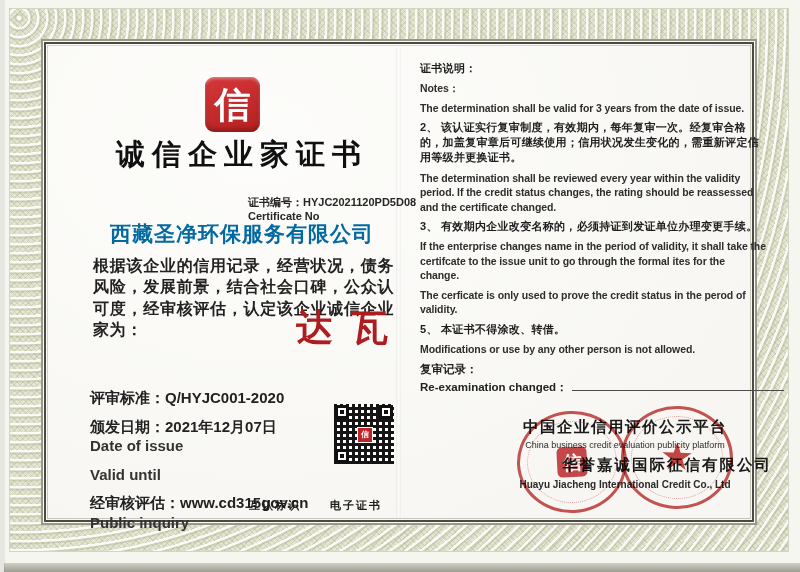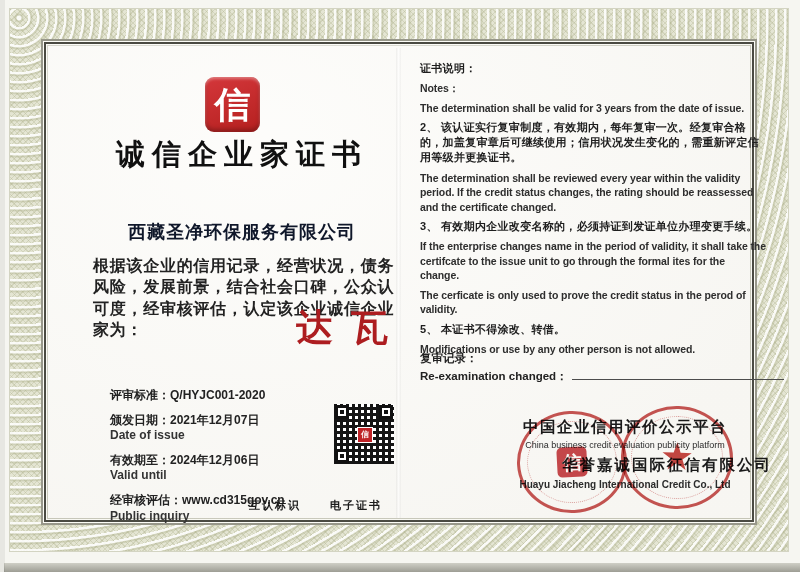--- a/index.html
+++ b/index.html
@@ -33,26 +33,26 @@
      background:linear-gradient(160deg,#d4373b,#b5201f);
      box-shadow:inset 0 2px 3px rgba(255,255,255,.35), inset 0 -3px 4px rgba(0,0,0,.25);
      display:flex;align-items:center;justify-content:center;}
   .logo span{color:#ffffff;font-size:36px;font-weight:bold;line-height:1;}
   .title{position:absolute;left:78px;top:135px;width:328px;text-align:center;
      font-size:29px;font-weight:bold;letter-spacing:7px;color:#101010;white-space:nowrap;}
   .subtitle{position:absolute;left:78px;top:171px;width:328px;text-align:center;
      font-size:15px;font-weight:bold;color:#161616;white-space:nowrap;}
   .certno{position:absolute;left:248px;top:195px;font-size:11px;font-weight:bold;line-height:1.3;color:#262626;}
   .company{position:absolute;left:78px;top:220px;width:328px;text-align:center;
-     font-size:18px;font-weight:bold;letter-spacing:1px;color:#0f172a;white-space:nowrap;}
+     font-size:21px;font-weight:bold;letter-spacing:1px;color:#0369a1;white-space:nowrap;}
   .statement{position:absolute;left:93px;top:255px;width:301px;font-size:16px;font-weight:bold;
      line-height:1.34;letter-spacing:.6px;text-align:justify;color:#222;}
   .awardee{position:absolute;left:78px;top:303px;width:328px;text-align:right;
      font-size:37px;font-weight:bold;color:#ad1d20;letter-spacing:18px;text-indent:18px;}
-  .info{position:absolute;left:110px;top:388px;font-size:12px;line-height:1.3;color:#222;}
+  .info{position:absolute;left:90px;top:388px;font-size:15px;line-height:1.3;color:#222;}
   .info .item{margin-bottom:9px;}
   .info .zh{font-weight:bold;}
   .info .en{font-weight:bold;color:#333;}
   
   .hyjc{position:absolute;left:249px;top:409px;width:86px;height:62px;}
   .hyjc .arc-top{position:absolute;left:2px;top:0;width:74px;height:30px;border-radius:50%;
      border-top:8px solid #17418e;transform:rotate(-5deg);}
   .hyjc .arc-bot{position:absolute;left:10px;bottom:2px;width:74px;height:30px;border-radius:50%;
      border-bottom:8px solid #17418e;transform:rotate(-5deg);}
   .hyjc .txt{position:absolute;left:0;top:15px;width:100%;text-align:center;
@@ -70,21 +70,21 @@
   .finder.tl{left:1px;top:1px;} .finder.tr{right:1px;top:1px;} .finder.bl{left:1px;bottom:1px;}
   .qr-center{position:absolute;left:23px;top:23px;width:14px;height:14px;background:#bf2428;
      border:1px solid #fff;display:flex;align-items:center;justify-content:center;}
   .qr-center span{color:#fff;font-size:8px;font-weight:bold;line-height:1;}
 
   
   .notes{position:absolute;left:420px;top:61px;width:346px;font-size:11px;line-height:1.38;}
   .notes p{margin:0 0 5px 0;}
   .notes .zh{font-weight:bold;color:#1e1e1e;letter-spacing:.3px;}
   .notes .en{font-weight:bold;color:#2e2e2e;font-size:10.5px;letter-spacing:-.1px;}
-  .reexam{position:absolute;left:420px;top:349px;font-size:11.5px;font-weight:bold;color:#222;line-height:1.6;}
+  .reexam{position:absolute;left:420px;top:360px;font-size:11.5px;font-weight:bold;color:#222;line-height:1.6;}
   .reexam .line{display:inline-block;width:212px;border-bottom:1.5px solid #4c4c4c;height:10px;margin-left:4px;}
   .issuer{position:absolute;left:478px;top:417px;width:294px;text-align:center;color:#1a1a1a;}
   .issuer .zh1{font-size:15.5px;font-weight:bold;letter-spacing:1.5px;white-space:nowrap;}
   .issuer .en1{font-size:9px;font-weight:normal;margin-top:2px;color:#2b2b2b;}
   .issuer .zh2{font-size:15.5px;font-weight:bold;letter-spacing:2px;margin-top:5px;white-space:nowrap;text-align:right;}
   .issuer .en2{font-size:10px;font-weight:bold;margin-top:3px;color:#2b2b2b;text-align:center;}
   .seal{position:absolute;border-radius:50%;border:3.5px solid rgba(183,33,31,.85);
      mix-blend-mode:multiply;opacity:.9;}
   .seal::before{content:"";position:absolute;left:7px;top:7px;right:7px;bottom:7px;border-radius:50%;
      border:1.5px dotted rgba(183,33,31,.45);}
@@ -103,34 +103,37 @@
 <div class="photo">
   <div class="band"></div>
   <div class="sheet"></div>
   <div class="sheet-light"></div>
   <div class="fold"></div>
 
   <div class="logo">
     <span>信</span>
   </div>
   <div class="title">诚信企业家证书</div>
+  <div class="certno">
+    <div>证书编号：HYJC2021120PD5D08</div>
+    <div>Certificate No</div>
+  </div>
   <div class="company">西藏圣净环保服务有限公司</div>
   <div class="statement">根据该企业的信用记录，经营状况，债务风险，发展前景，结合社会口碑，公众认可度，经审核评估，认定该企业诚信企业家为：</div>
   <div class="awardee">达瓦</div>
 
   <div class="info">
     <div class="item">
       <div class="zh">评审标准：Q/HYJC001-2020</div>
     </div>
     <div class="item">
       <div class="zh">颁发日期：2021年12月07日</div>
       <div class="en">Date of issue</div>
     </div>
     <div class="item">
-      <div class="zh">有效期至：2024年12月06日</div>
       <div class="en">Valid until</div>
     </div>
     <div class="item">
       <div class="zh">经审核评估：www.cd315gov.cn</div>
       <div class="en">Public inquiry</div>
     </div>
   </div>
 
   <div class="cap hyjc-cap">互认标识</div>
 

